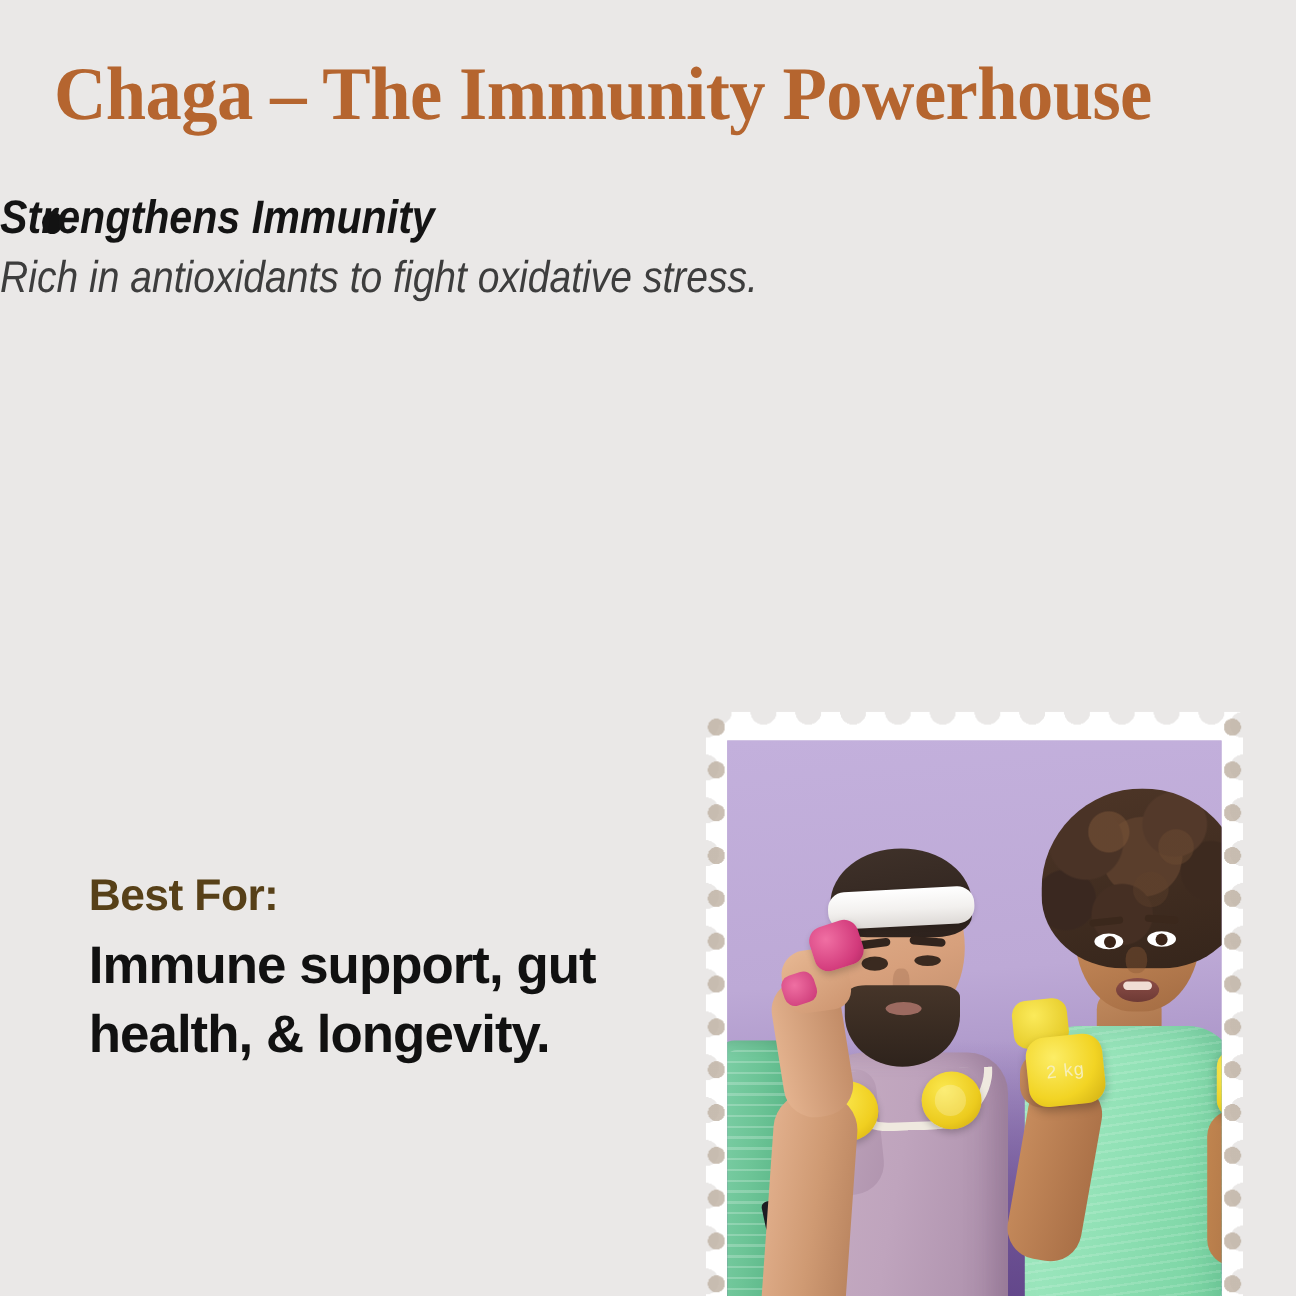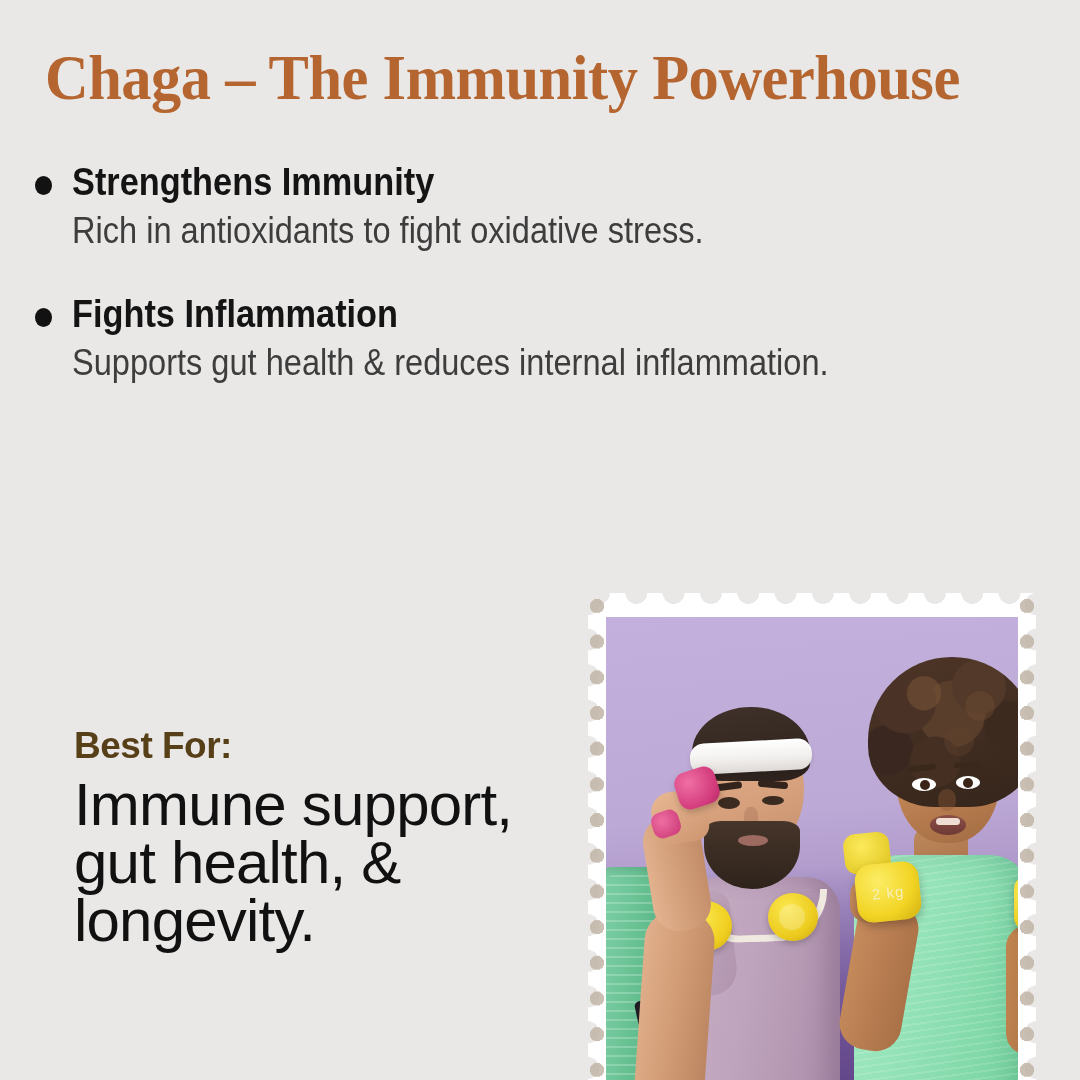--- a/index.html
+++ b/index.html
@@ -19,21 +19,21 @@
     line-height:72px;
     letter-spacing:-0.5px;
     color:#b5652f;
     transform:scaleX(0.96);
     transform-origin:left center;
     white-space:nowrap;
   }
 
   
   .bullets{position:absolute;left:0;top:160px;width:1080px;}
-  .bullet-row{position:relative;padding-left:72px;margin-bottom:38px;}
+  .bullet-row{position:relative;margin-bottom:38px;font-style:italic;}
   .bullet-dot{
     position:absolute;left:35px;top:16px;
     width:17px;height:19px;border-radius:50%;
     background:#121212;
   }
   .b-head{
     font-family:"Liberation Sans", sans-serif;
     font-weight:700;
     font-size:39px;
     line-height:44px;
@@ -59,22 +59,22 @@
   .bestfor-label{
     font-family:"Liberation Sans", sans-serif;
     font-weight:700;
     font-size:37px;
     line-height:52px;
     color:#574018;
     letter-spacing:-0.5px;
   }
   .bestfor-body{
     font-family:"Liberation Sans", sans-serif;
-    font-weight:400;
-    font-size:60px;
+    font-weight:700;
+    font-size:44px;
     line-height:58px;
     color:#111111;
     letter-spacing:-0.8px;
     margin-top:4px;
   }
 
   
   .stamp{
     position:absolute;left:588px;top:593px;
     width:448px;height:500px;
@@ -348,25 +348,20 @@
 <div class="title">Chaga – The Immunity Powerhouse</div>
 
 <div class="bullets">
 
   <div class="bullet-row">
     <span class="bullet-dot"></span>
     <div class="b-head">Strengthens Immunity</div>
     <div class="b-sub">Rich in antioxidants to fight oxidative stress.</div>
   </div>
 
-  <div class="bullet-row">
-    <span class="bullet-dot"></span>
-    <div class="b-head">Fights Inflammation</div>
-    <div class="b-sub">Supports gut health &amp; reduces internal inflammation.</div>
-  </div>
 
 
 </div>
 
 <div class="bestfor">
   <div class="bestfor-label">Best For:</div>
   <div class="bestfor-body">Immune support, gut health, &amp; longevity.</div>
 </div>
 
 <div class="stamp"></div>

